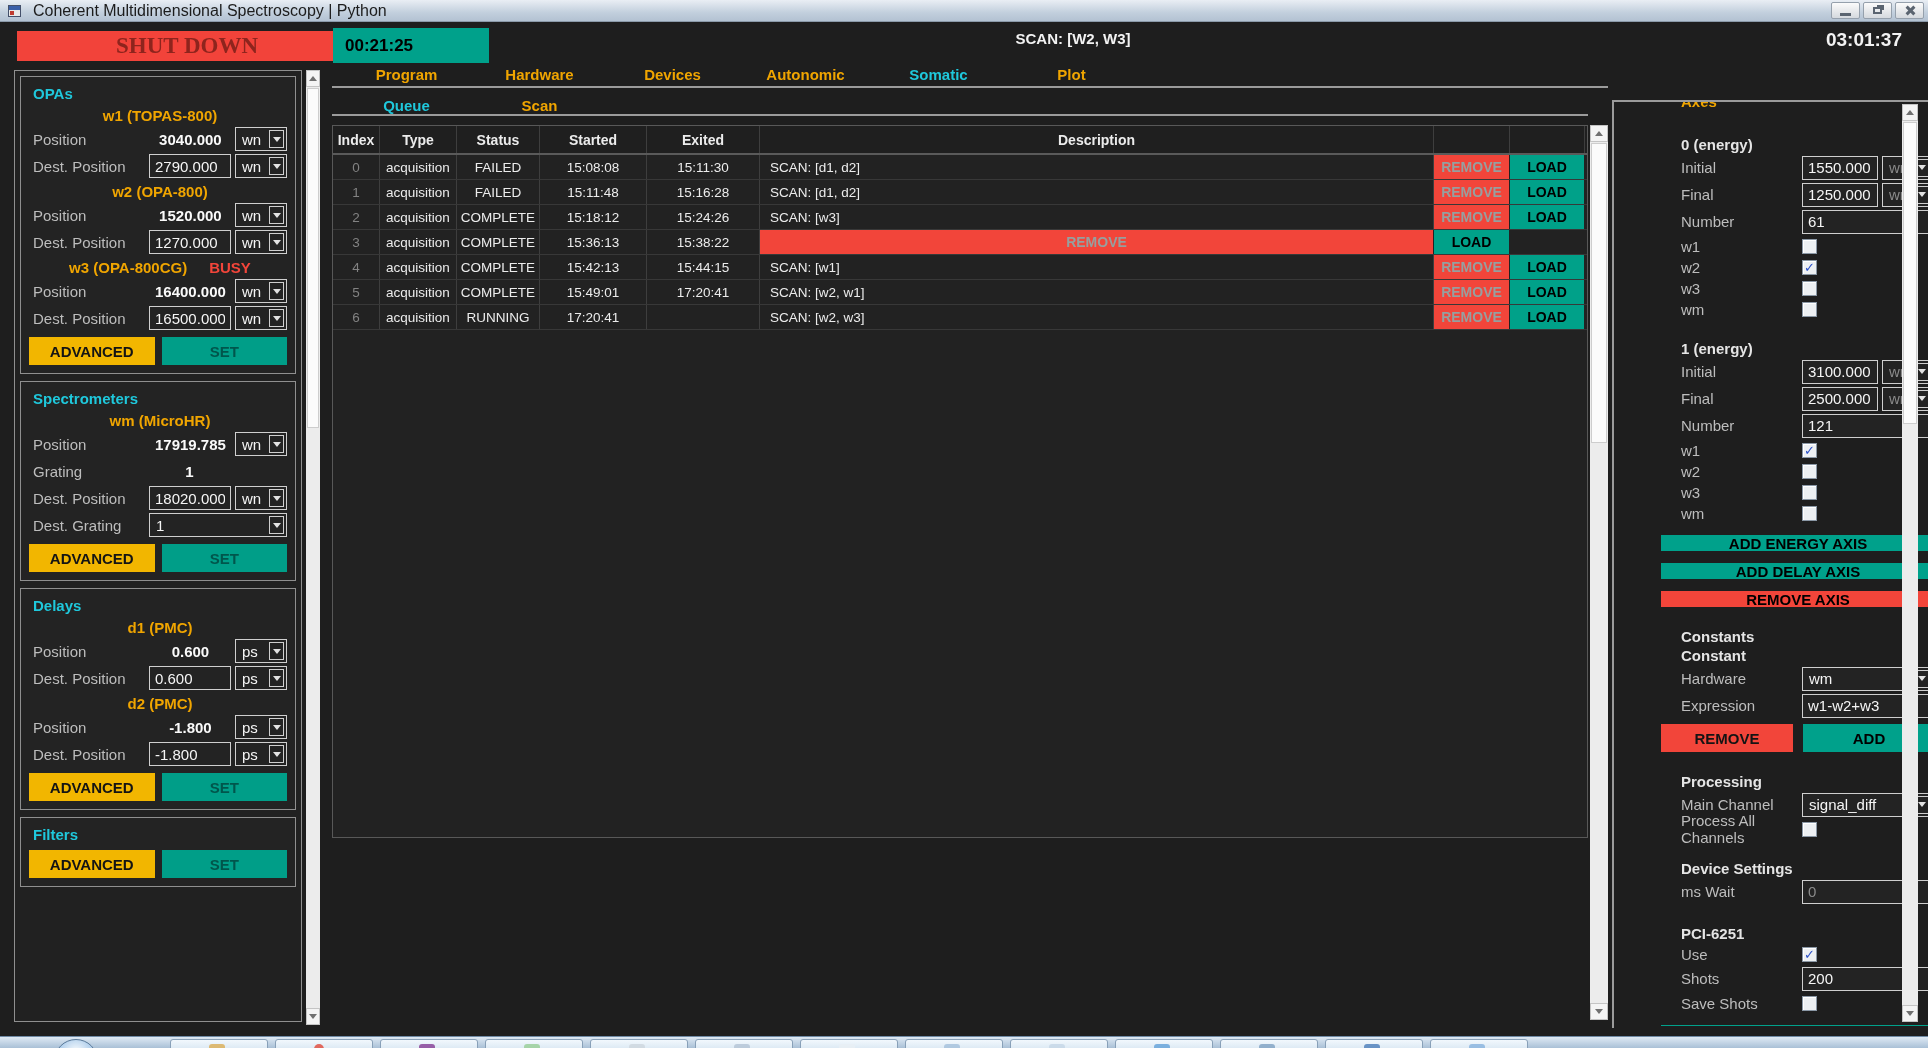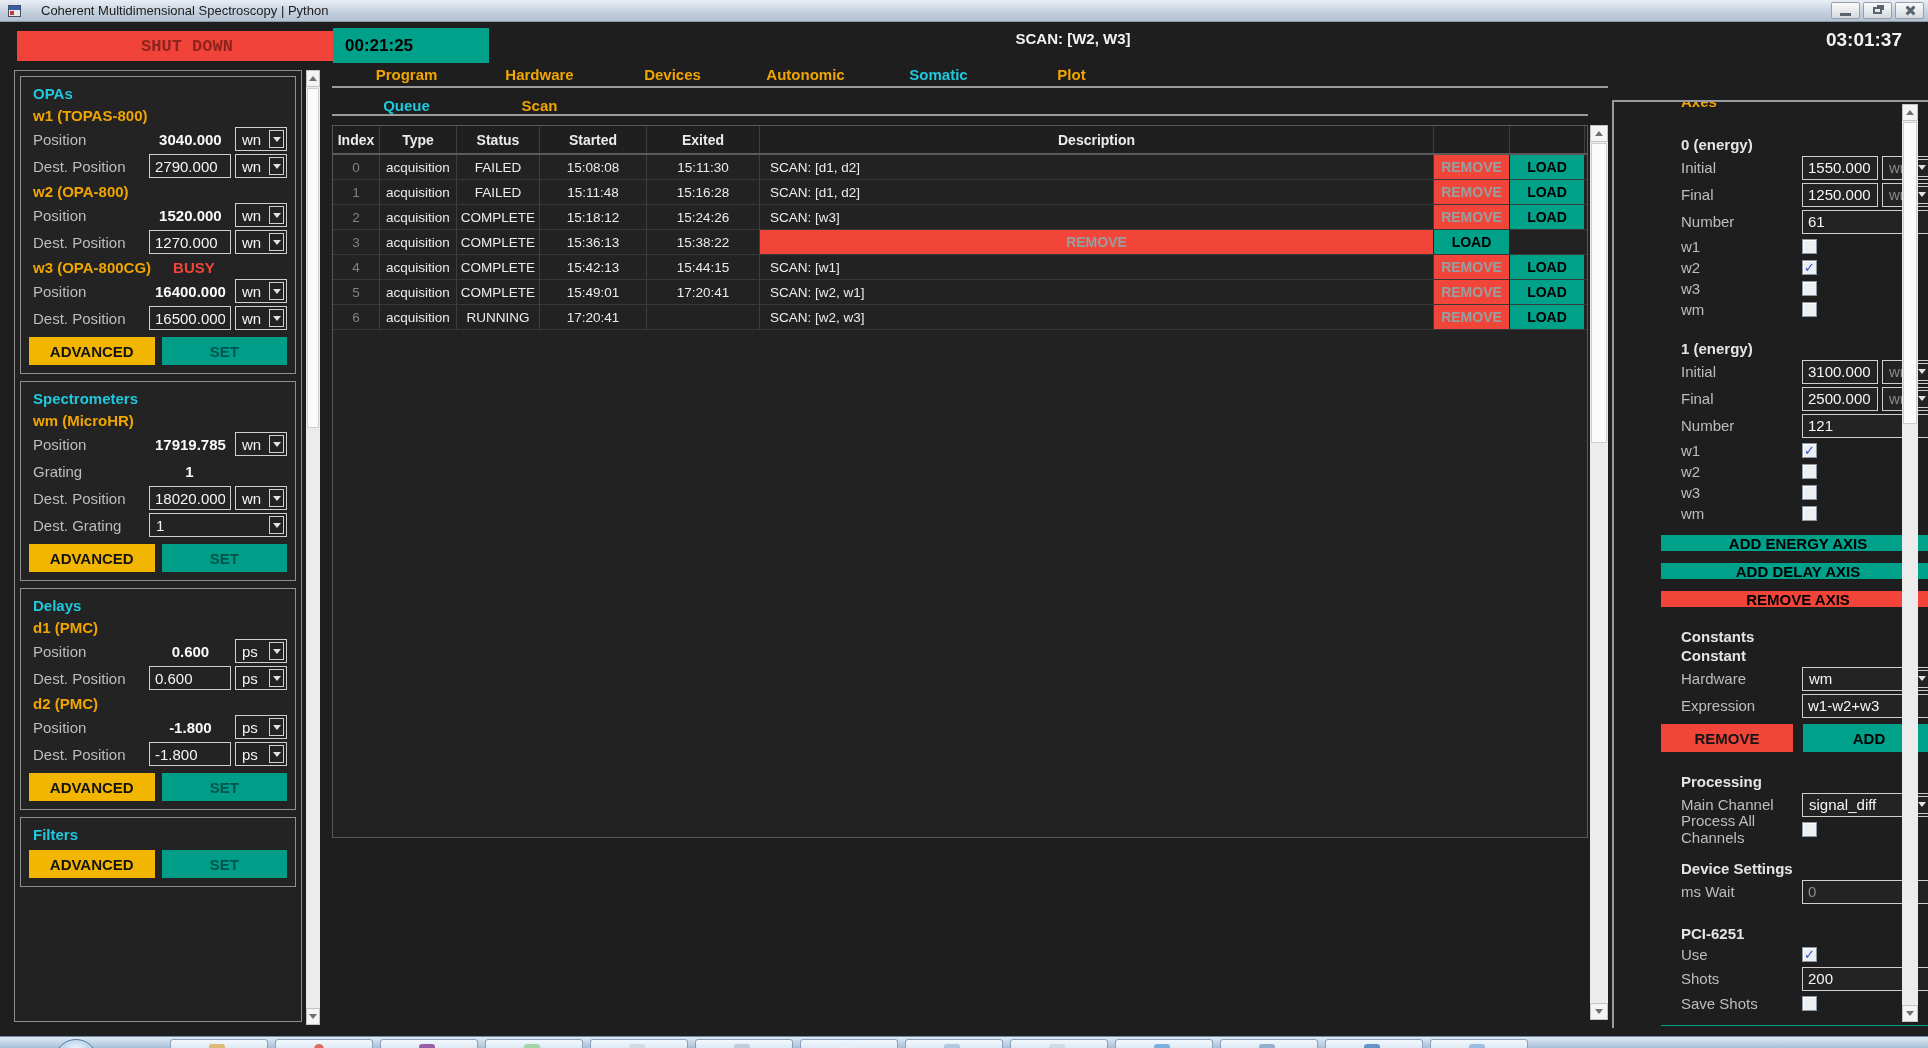--- a/index.html
+++ b/index.html
@@ -8,54 +8,54 @@
     font-family: "Liberation Sans", "DejaVu Sans", sans-serif;
     background:#1e1e1e; position:relative;
   }
   
   .titlebar{position:absolute;left:0;top:0;width:1928px;height:22px;
     background:linear-gradient(#e9eef4,#c2cfdd 60%,#b3c2d2);border-bottom:1px solid #8b9aaa;
     display:flex;align-items:center;}
   .app-icon{width:13px;height:12px;margin-left:8px;background:#e8e8e8;border:1px solid #44506a;position:relative;}
   .app-icon::before{content:"";position:absolute;left:0;top:0;width:100%;height:4px;background:#3a5fa8;}
   .app-icon::after{content:"";position:absolute;left:1px;bottom:1px;width:4px;height:4px;background:#c03c30;}
-  .title-text{margin-left:20px;font-size:13px;color:#1c1c1c;text-align:center;}
+  .title-text{margin-left:12px;font-size:16px;color:#1c1c1c;text-align:center;}
   .win-btns{margin-left:auto;display:flex;gap:3px;margin-right:4px;}
   .win-btn{width:29px;height:17px;border:1px solid #95a0ac;border-radius:2px;
     background:linear-gradient(#fbfbfb,#d5d9de);display:flex;align-items:center;justify-content:center;position:relative;}
   .g-min{width:11px;height:3px;background:#5a6470;margin-top:7px;}
   .g-res{width:9px;height:7px;border:2px solid #5a6470;box-shadow:3px -3px 0 -1px #5a6470;}
   .g-x{position:relative;width:11px;height:11px;}
   .g-x::before,.g-x::after{content:"";position:absolute;left:5px;top:0;width:3px;height:11px;background:#5a6470;}
   .g-x::before{transform:rotate(45deg);} .g-x::after{transform:rotate(-45deg);}
 
   
   .shutdown{position:absolute;left:17px;top:31px;width:340px;height:30px;border:none;
-    background:#f2433a;color:#8e241d;font-weight:bold;font-size:17px;font-family:Liberation Mono, monospace;}
+    background:#f2433a;color:#8e241d;font-weight:bold;font-size:23px;font-family:Liberation Serif, serif;}
   .timer{position:absolute;left:333px;top:28px;width:156px;height:35px;background:#00a18b;
     color:#000;font-weight:bold;font-size:17px;line-height:35px;padding-left:12px;}
   .scan-status{position:absolute;left:1073px;top:30px;transform:translateX(-50%);
     color:#f2f2f2;font-weight:bold;font-size:15px;}
   .clock{position:absolute;right:26px;top:29px;color:#f2f2f2;font-weight:bold;font-size:19px;}
 
   
   .nav-tabs{position:absolute;left:340px;top:66px;width:800px;display:flex;}
   .nav-tabs span{width:133px;text-align:center;font-weight:bold;font-size:15px;color:#f0a500;cursor:default;}
   .nav-tabs span.cyan{color:#1fc8dc;}
   .hline{position:absolute;background:#9b9b9b;height:2px;}
   .sub-tabs{position:absolute;left:340px;top:97px;width:266px;display:flex;}
   .sub-tabs span{width:133px;text-align:center;font-weight:bold;font-size:15px;color:#f0a500;}
   .sub-tabs span.cyan{color:#1fc8dc;}
 
   
   .sidebar{position:absolute;left:14px;top:70px;width:288px;height:952px;border:1px solid #8f8f8f;
     background:#212121;padding:5px;}
   .panel{border:1px solid #8f8f8f;background:#232323;margin-bottom:7px;padding:4px 8px 8px 8px;}
   .sec-title{color:#1fc8dc;font-weight:bold;font-size:15px;margin:4px 0 2px 4px;}
-  .dev-name{color:#f0a500;font-weight:bold;font-size:15px;margin:5px 0 2px 4px;display:flex;}
+  .dev-name{color:#f0a500;font-weight:bold;font-size:15px;margin:5px 0 2px 4px;display:flex;justify-content:center;}
   .dev-status{color:#f2453a;margin-left:22px;}
   .hw-row{display:flex;align-items:center;margin:3px 0;height:24px;}
   .hw-label{width:122px;color:#bdbdbd;font-size:15px;padding-left:4px;}
   .hw-value{width:82px;text-align:center;color:#fafafa;font-weight:bold;font-size:15px;white-space:nowrap;overflow:hidden;}
   .hw-spacer{width:58px;}
   input.fld{background:#232323;border:1px solid #cfcfcf;color:#f5f5f5;font-size:15px;
     height:24px;padding:0 5px;font-family:inherit;}
   .hw-row input.fld{width:82px;}
   .dd{border:1px solid #cfcfcf;height:24px;display:flex;align-items:center;background:#232323;}
   .dd .dd-txt{flex:1;color:#f5f5f5;font-size:15px;padding-left:6px;white-space:nowrap;overflow:hidden;}

